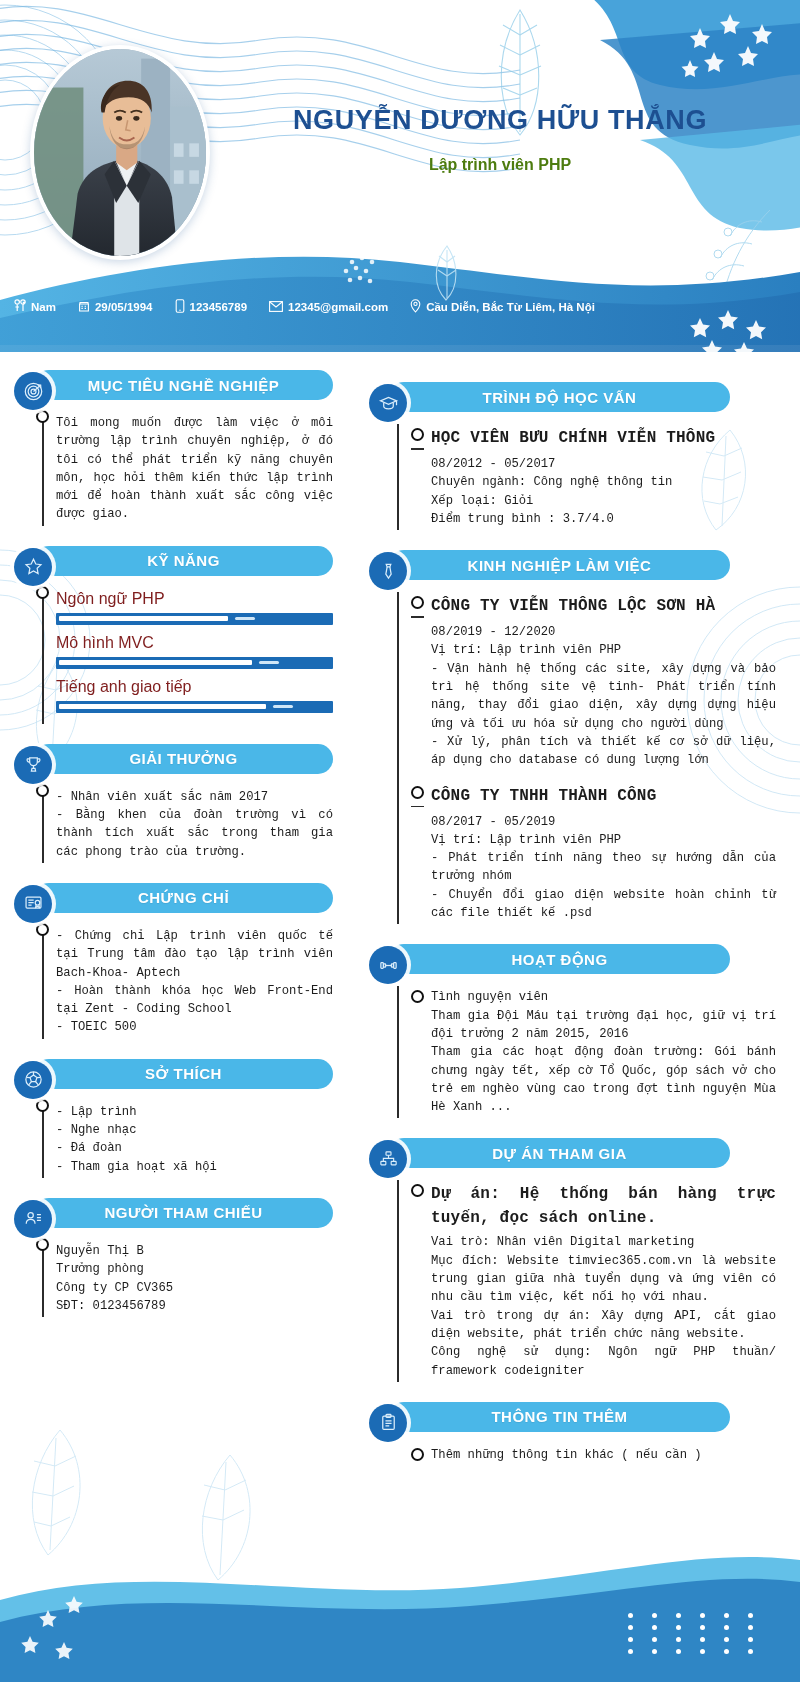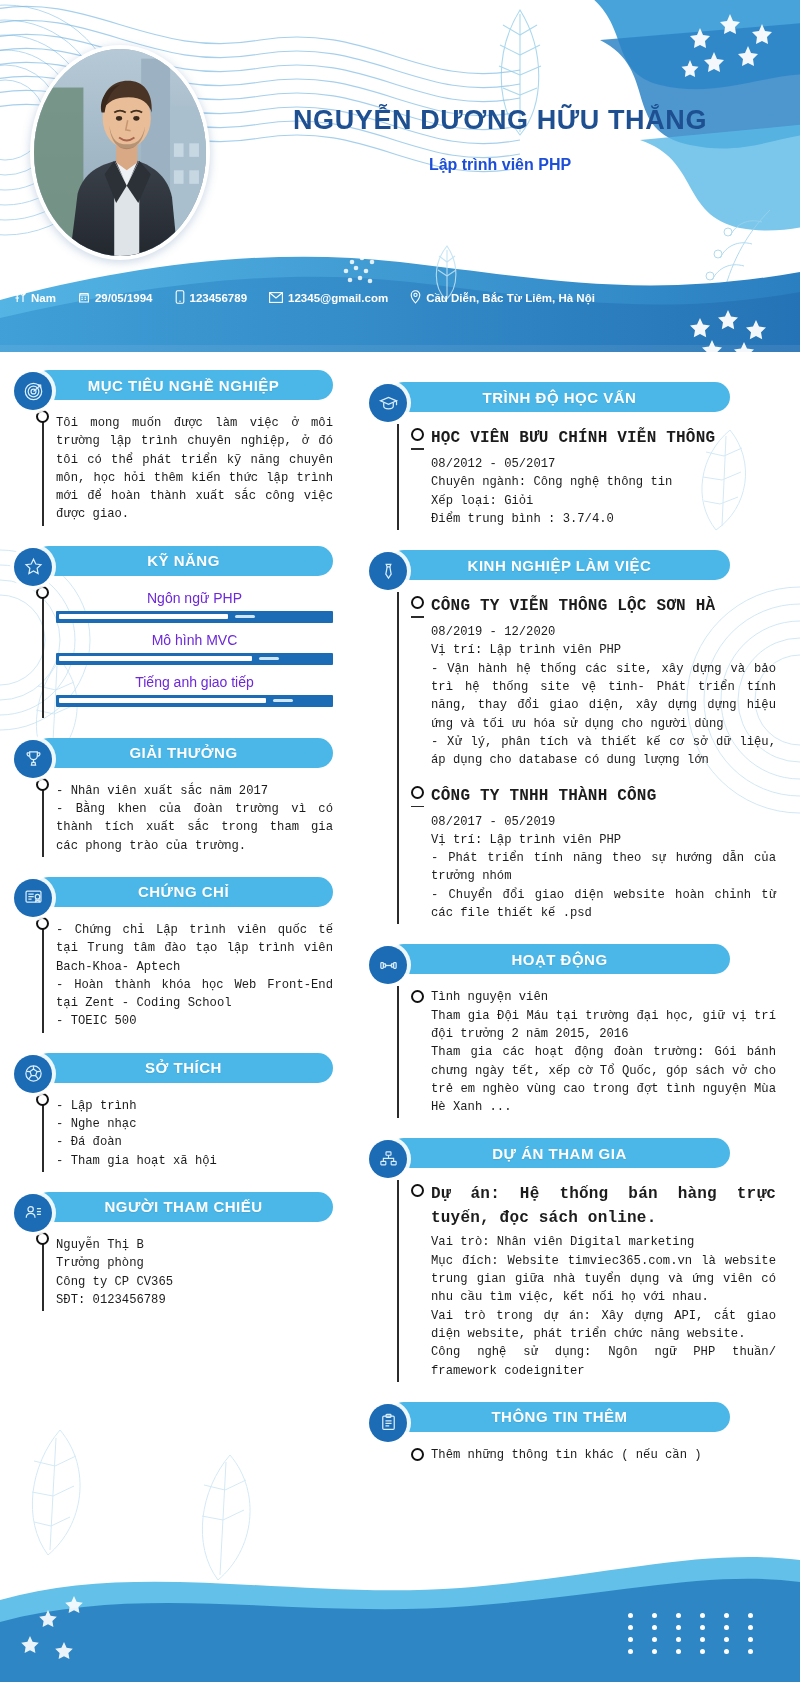--- a/index.html
+++ b/index.html
@@ -32,26 +32,26 @@
     background: #9fb3c0;
   }
   .photo-svg { width: 100%; height: 100%; display: block; }
   .name-block { position: absolute; left: 235px; top: 105px; width: 530px; text-align: center; }
   .name {
     font-size: 27px; font-weight: bold; letter-spacing: 0.6px;
     color: #1d4f91; white-space: nowrap;
   }
   .job-title {
     margin-top: 20px;
-    font-size: 16px; font-weight: bold; color: #1d4ed8;
+    font-size: 16px; font-weight: bold; color: #4d7c0f;
   }
 
   
   .contact-bar {
-    position: absolute; left: 0; top: 281px; width: 800px; height: 34px;
+    position: absolute; left: 0; top: 290px; width: 800px; height: 34px;
     display: flex; align-items: center; gap: 0px;
     padding-left: 14px;
     color: #ffffff; font-size: 11.5px; font-weight: bold;
     z-index: 4;
   }
   .contact-item { display: flex; align-items: center; gap: 5px; margin-right: 22px; white-space: nowrap; }
   .contact-item svg { flex: 0 0 auto; }
 
   
   .col-left { position: absolute; left: 0; top: 368px; width: 355px; z-index: 3; }
@@ -107,21 +107,21 @@
     border: 2.5px solid #111111; background: #ffffff;
   }
   .entry-tick {
     position: absolute; left: -20px; top: 22px;
     width: 13px; height: 1.5px; background: #2b2b2b;
   }
   .sec-body.entries { padding-left: 76px; }
 
   
   .skill { margin-bottom: 9px; }
-  .skill-label { font-size: 14px; color: #6d28d9; margin-bottom: 5px; text-align: center; }
+  .skill-label { font-size: 16px; color: #7f1d1d; margin-bottom: 5px; }
   .skill-track {
     position: relative; height: 12px; width: 100%;
     background: #1b6bb5; border-radius: 1px; overflow: hidden;
   }
   .skill-fill {
     position: absolute; left: 3px; top: 3.5px; height: 4.5px;
     background: #ffffff; border-radius: 1px;
   }
   .skill-knob {
     position: absolute; top: 4.5px; height: 3px; width: 20px;

